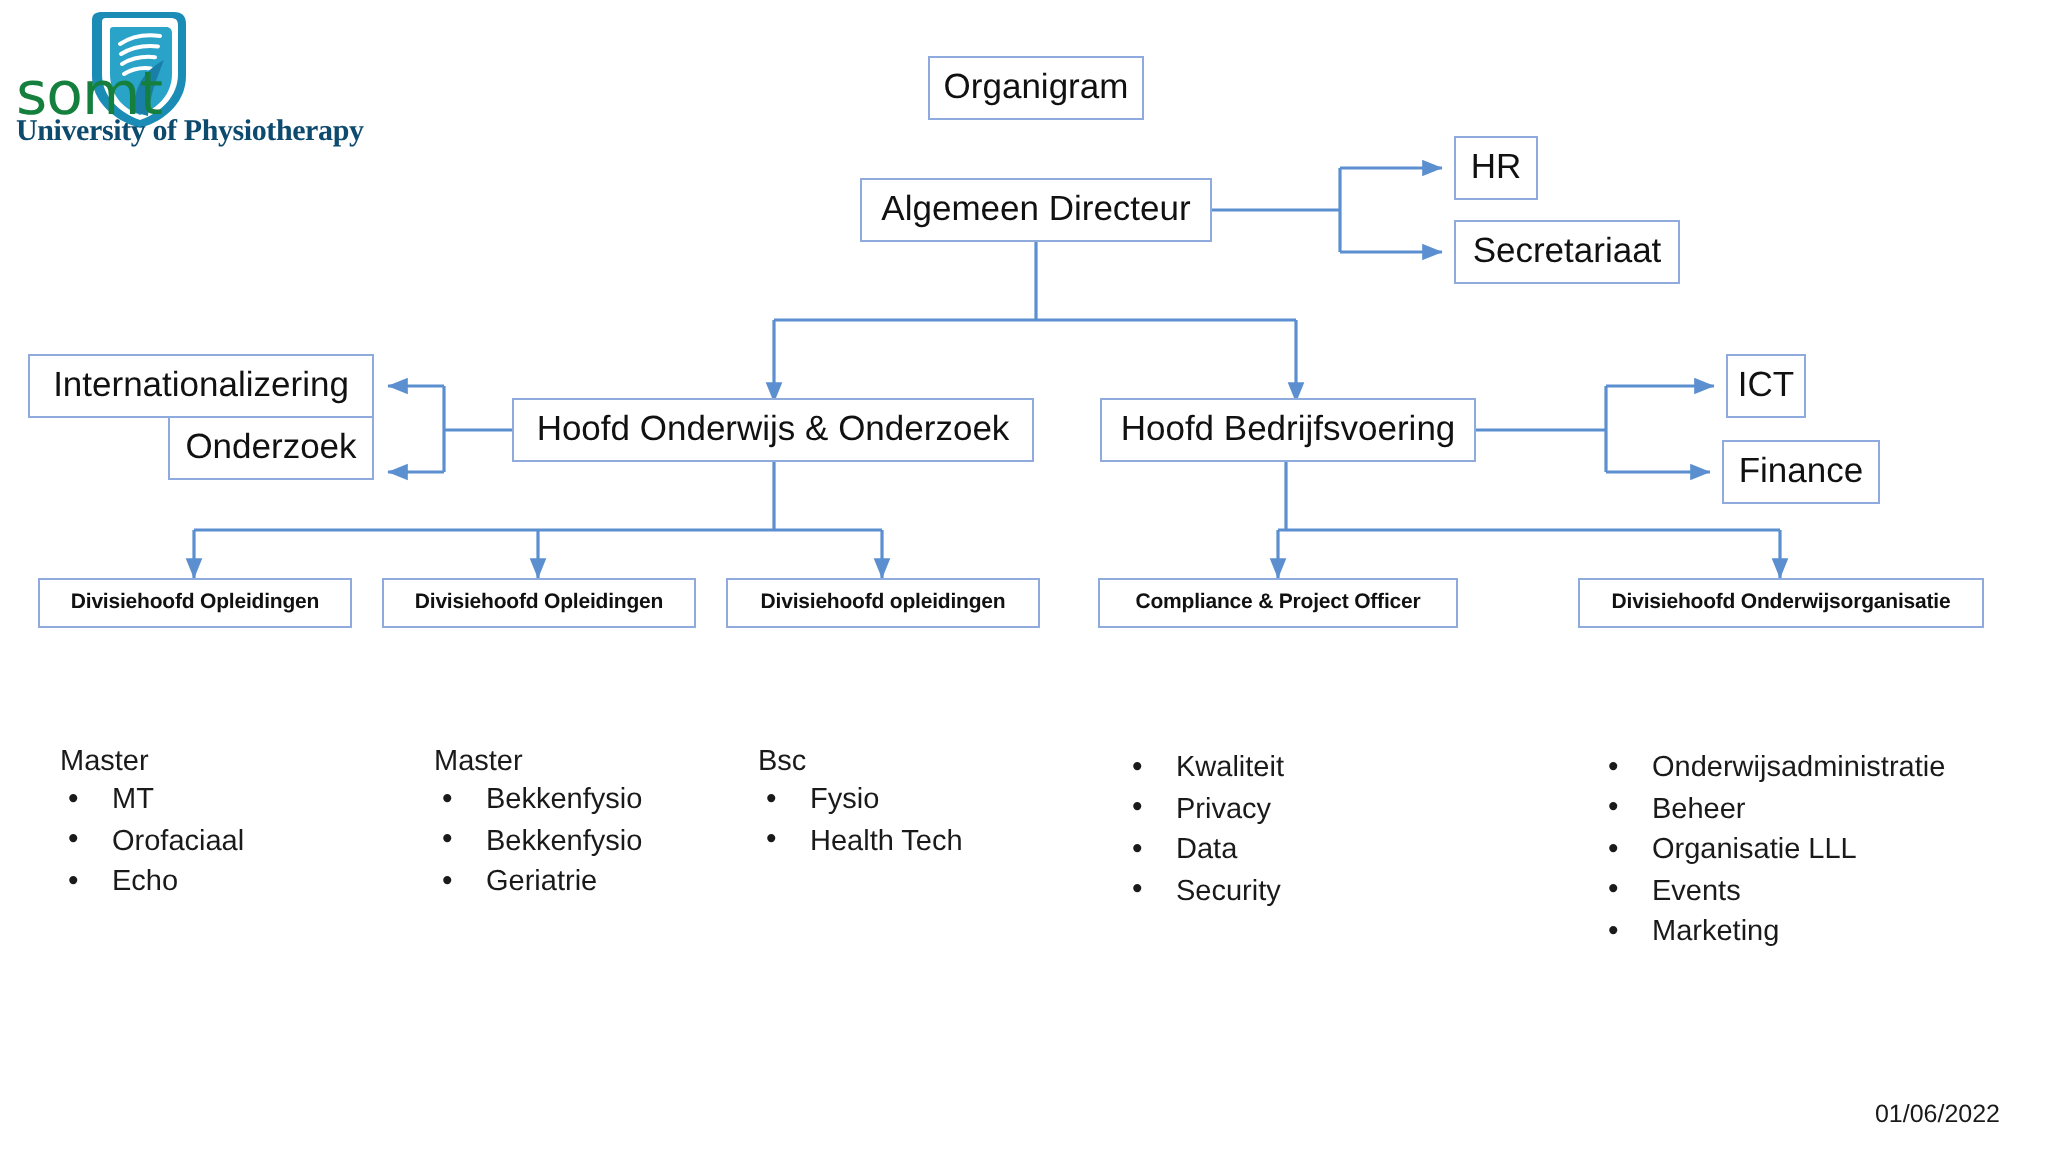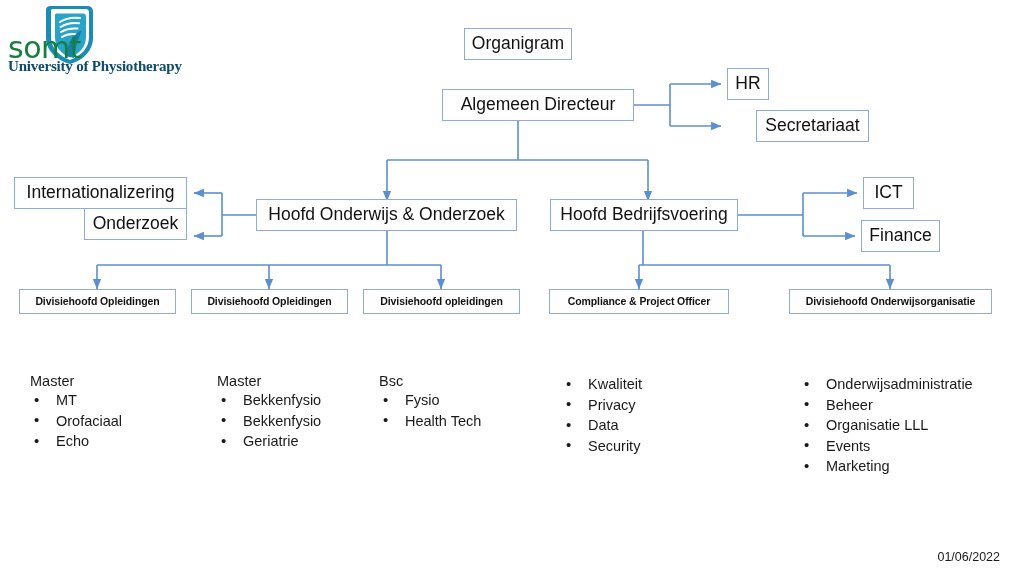--- a/index.html
+++ b/index.html
@@ -186,49 +186,49 @@
       <path d="M639,265 L890,265"></path>
       <path d="M639,265 L639,289" marker-end="url(#ar)"></path>
       <path d="M890,265 L890,289" marker-end="url(#ar)"></path>
     </g>
   </svg>
 
   <div class="box lv1" style="left:464px; top:28px; width:108px; height:32px;">
     <span>Organigram</span>
   </div>
 
-  <div class="box lv1" style="left:442px; top:89px; width:192px; height:32px;">
+  <div class="box lv1" style="left:430px; top:89px; width:176px; height:32px;">
     <span>Algemeen Directeur</span>
   </div>
 
   <div class="box lv2" style="left:727px; top:68px; width:42px; height:32px;">
     <span>HR</span>
   </div>
 
-  <div class="box lv2" style="left:727px; top:110px; width:113px; height:32px;margin-left:29px;">
+  <div class="box lv2" style="left:727px; top:110px; width:113px; height:32px;">
     <span>Secretariaat</span>
   </div>
 
   <div class="box lv2" style="left:14px; top:177px; width:173px; height:32px;">
     <span>Internationalizering</span>
   </div>
 
   <div class="box lv2" style="left:84px; top:208px; width:103px; height:32px;">
     <span>Onderzoek</span>
   </div>
 
   <div class="box lv2" style="left:256px; top:199px; width:261px; height:32px;">
     <span>Hoofd Onderwijs &amp; Onderzoek</span>
   </div>
 
   <div class="box lv2" style="left:550px; top:199px; width:188px; height:32px;">
     <span>Hoofd Bedrijfsvoering</span>
   </div>
 
-  <div class="box lv2" style="left:863px; top:177px; width:51px; height:32px;">
+  <div class="box lv2" style="left:863px; top:177px; width:40px; height:32px;">
     <span>ICT</span>
   </div>
 
   <div class="box lv2" style="left:861px; top:220px; width:79px; height:32px;">
     <span>Finance</span>
   </div>
 
   <div class="box leaf" style="left:19px; top:289px; width:157px; height:25px;">
     <span>Divisiehoofd Opleidingen</span>
   </div>

